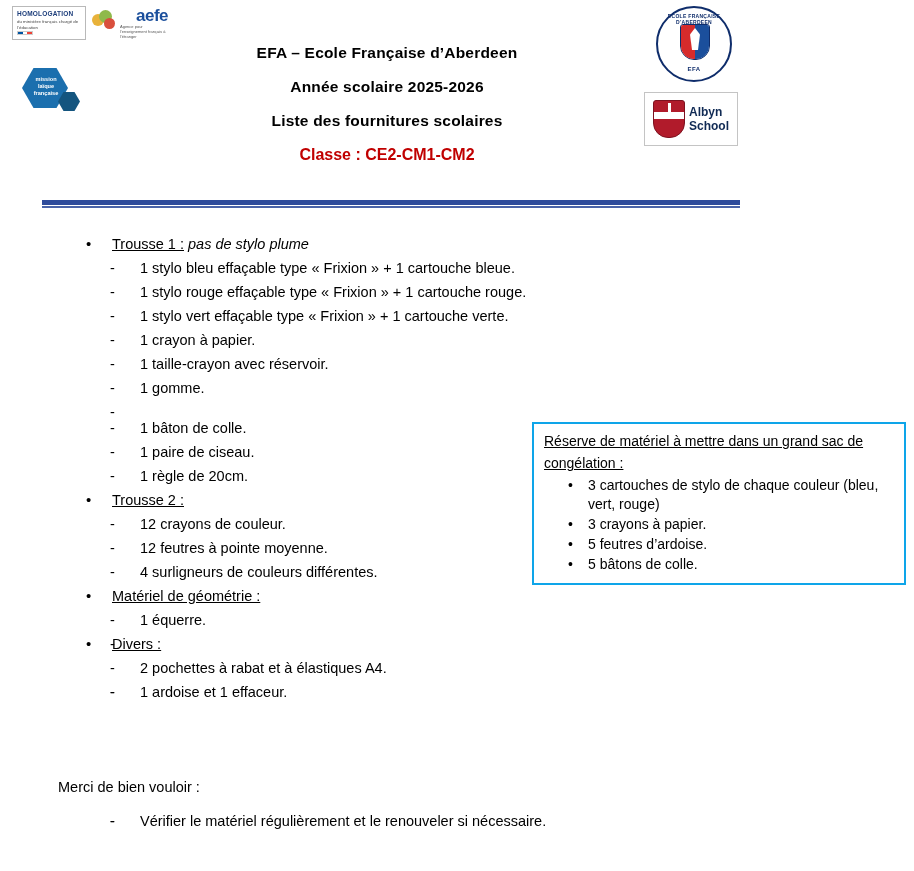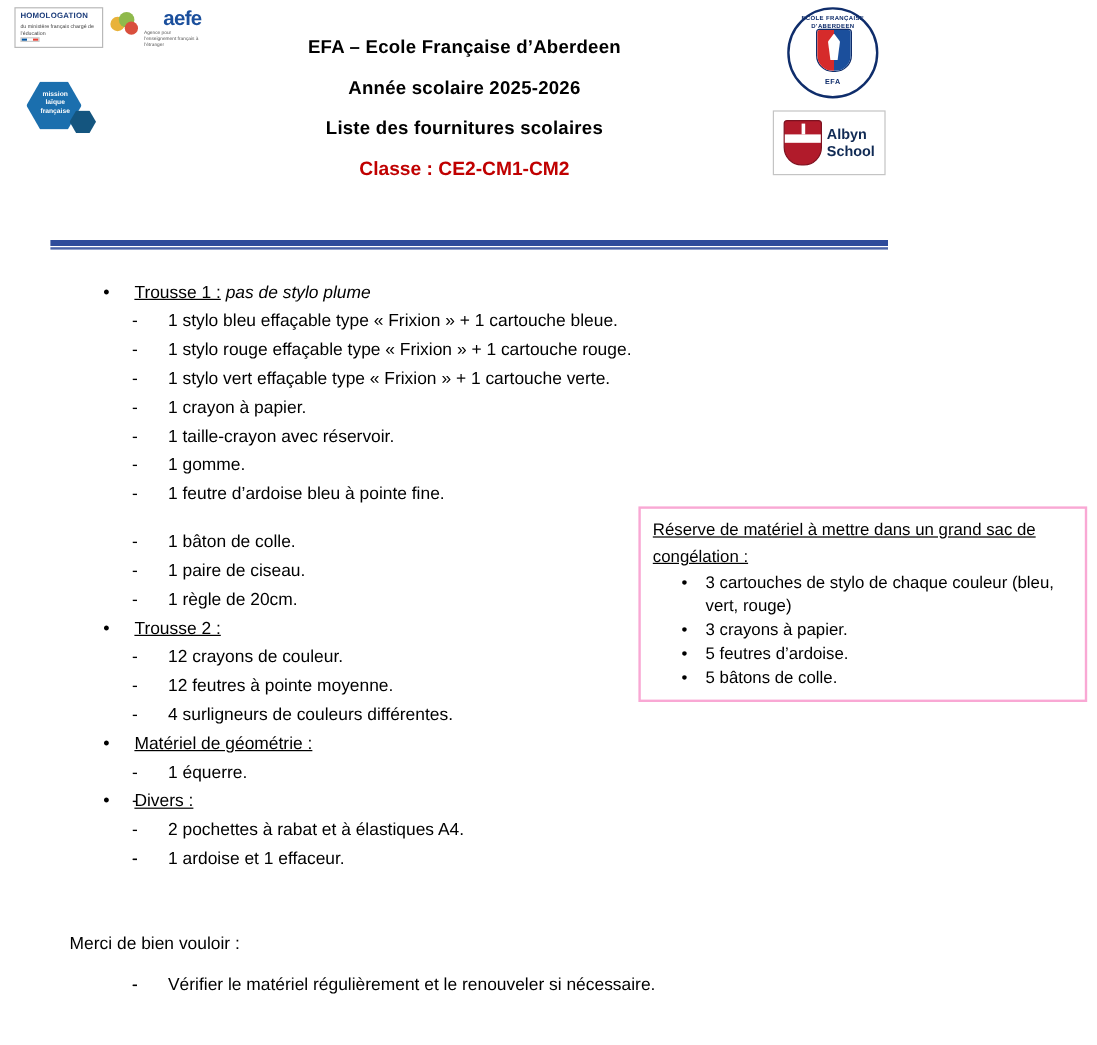--- a/index.html
+++ b/index.html
@@ -241,21 +241,21 @@
     font-size: 12px;
     font-weight: bold;
     color: #102a54;
     line-height: 14px;
   }
 
   .title-block {
     position: absolute;
     left: 0;
     right: 0;
-    top: 31px;
+    top: 44px;
     text-align: center;
   }
   .title-line {
     font-size: 15.5px;
     font-weight: bold;
     color: #000000;
     margin-bottom: 16px;
     letter-spacing: .2px;
   }
   .title-class {
@@ -336,21 +336,21 @@
     line-height: 24px;
   }
   .spacer-line { height: 16px; }
 
   
   .reserve-box {
     position: absolute;
     left: 532px;
     top: 190px;
     width: 374px;
-    border: 2px solid #f9a8d4;
+    border: 2px solid #0ea5e9;
     background: #ffffff;
     box-sizing: border-box;
     padding: 6px 24px 8px 10px;
   }
   .reserve-title {
     font-size: 14px;
     line-height: 22px;
     text-decoration: underline;
     color: #000000;
   }
@@ -460,21 +460,21 @@
         <span class="heading-underline">Trousse 1 :</span><span class="italic"> pas de stylo plume</span>
       </li>
     </ul>
     <ul class="dashes">
       <li class="dash-item"><span class="dash">-</span><span>1 stylo bleu effaçable type « Frixion » + 1 cartouche bleue.</span></li>
       <li class="dash-item"><span class="dash">-</span><span>1 stylo rouge effaçable type « Frixion » + 1 cartouche rouge.</span></li>
       <li class="dash-item"><span class="dash">-</span><span>1 stylo vert effaçable type « Frixion » + 1 cartouche verte.</span></li>
       <li class="dash-item"><span class="dash">-</span><span>1 crayon à papier.</span></li>
       <li class="dash-item"><span class="dash">-</span><span>1 taille-crayon avec réservoir.</span></li>
       <li class="dash-item"><span class="dash">-</span><span>1 gomme.</span></li>
-      <li class="dash-item"><span class="dash">-</span><span>1 feutre d’ardoise bleu à pointe fine.</span></li>
+      <li class="dash-item"><span class="dash">-</span></li>
     </ul>
     <div class="spacer-line"></div>
     <ul class="dashes">
       <li class="dash-item"><span class="dash">-</span><span>1 bâton de colle.</span></li>
       <li class="dash-item"><span class="dash">-</span><span>1 paire de ciseau.</span></li>
       <li class="dash-item"><span class="dash">-</span><span>1 règle de 20cm.</span></li>
     </ul>
 
     <ul class="bullets">
       <li class="bullet-item">

